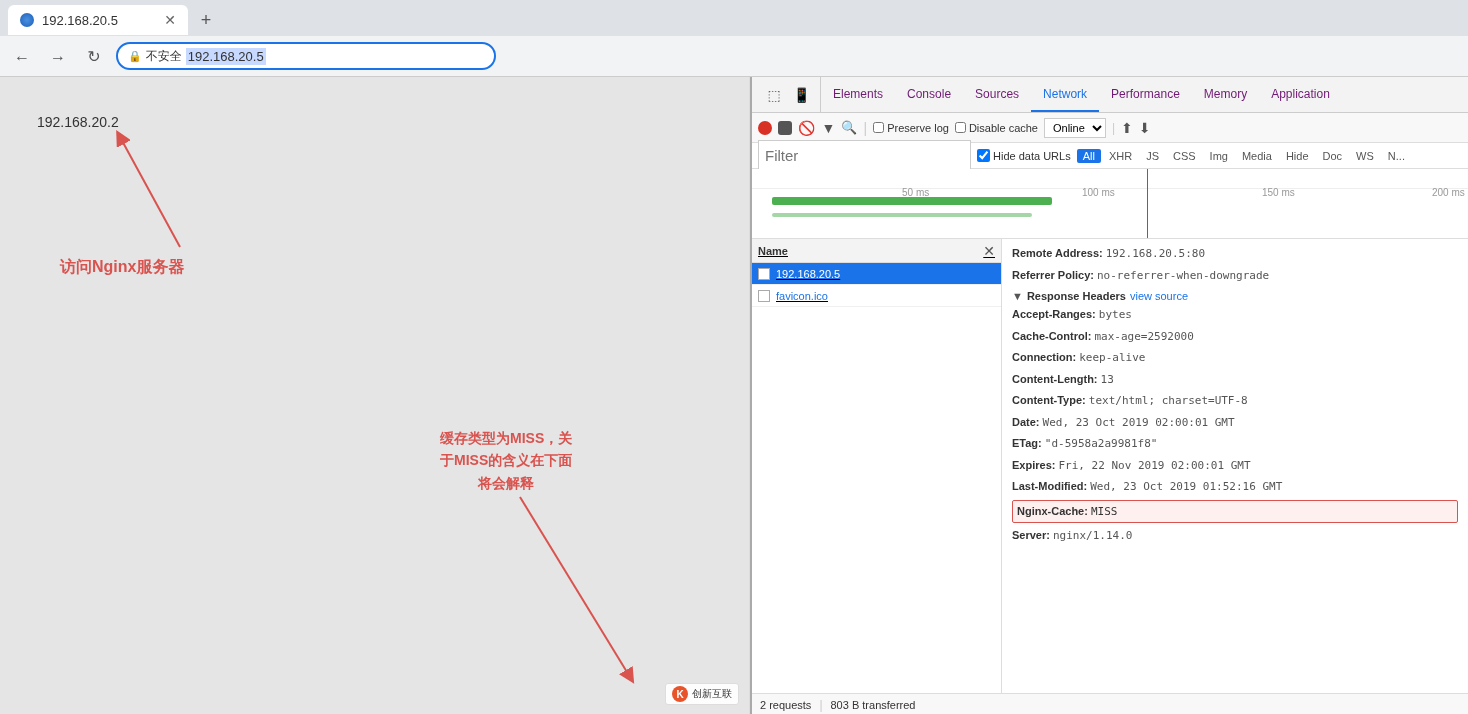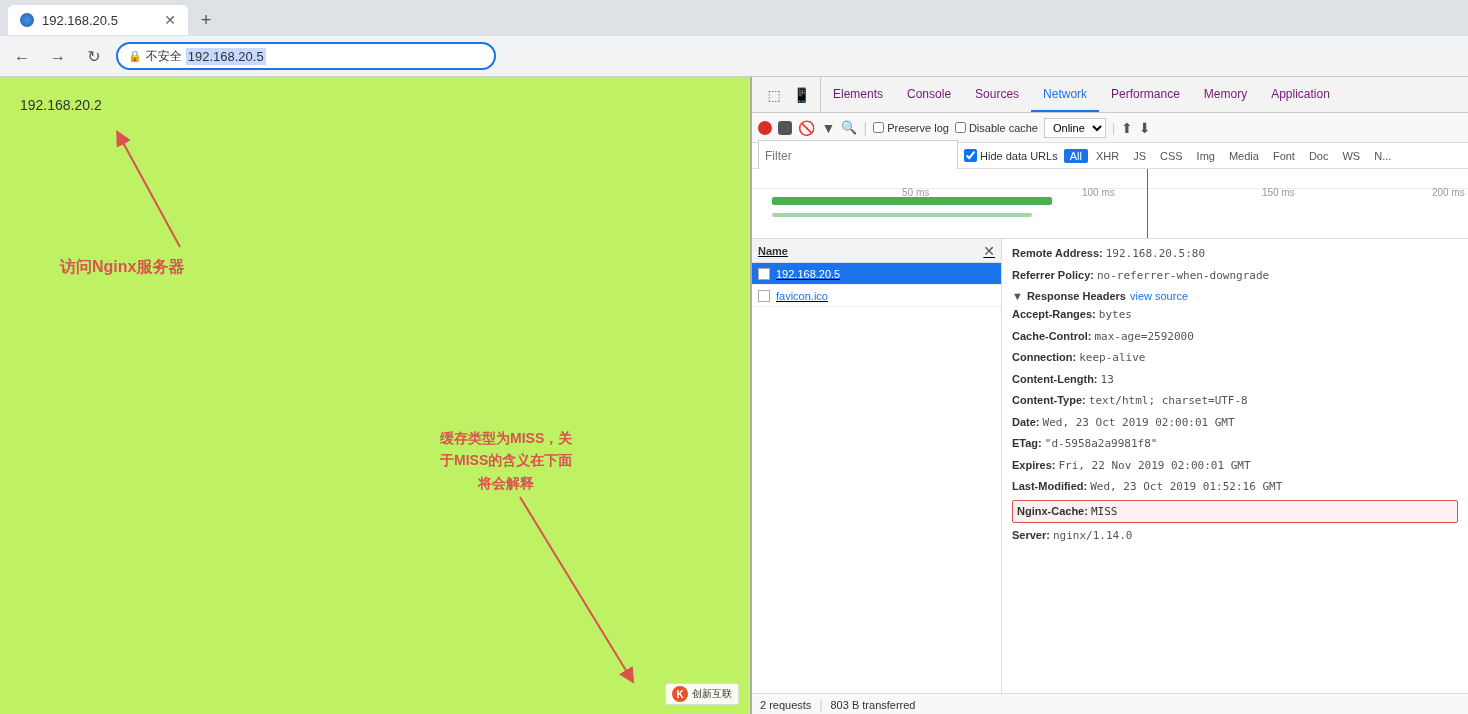--- a/index.html
+++ b/index.html
@@ -17,21 +17,21 @@
     .nav-btn { width: 28px; height: 28px; display: flex; align-items: center; justify-content: center; cursor: pointer; color: #555; font-size: 16px; border-radius: 50%; }
     .address-input { flex: 0 0 380px; height: 28px; border: 2px solid #1a73e8; border-radius: 14px; padding: 0 10px; font-size: 13px; background: #fff; display: flex; align-items: center; }
     .address-lock { color: #999; font-size: 11px; margin-right: 4px; }
     .address-text { color: #333; font-size: 13px; font-weight: 500; }
     .address-highlighted { background: #c7d9ff; padding: 1px 2px; }
 
     
     .main { display: flex; height: calc(714px - 76px); }
 
     
-    .page-content { flex: 0 0 750px; padding: 20px; background: #bef264; border-right: 1px solid #ddd; position: relative; }
+    .page-content { flex: 0 0 750px; padding: 37px; background: #e5e5e5; border-right: 1px solid #ddd; position: relative; }
     .page-ip { font-size: 14px; color: #333; font-weight: 500; margin-bottom: 40px; }
     .annotation-text { color: #d9534f; font-size: 16px; font-weight: bold; position: absolute; left: 60px; top: 180px; }
 
     
     .devtools { flex: 1; background: #fff; border-left: 2px solid #aaa; display: flex; flex-direction: column; }
     .devtools-tabs { display: flex; align-items: center; background: #f3f3f3; border-bottom: 1px solid #ccc; padding: 0 4px; height: 36px; }
     .devtools-icons { display: flex; align-items: center; gap: 4px; padding: 0 6px; border-right: 1px solid #ccc; height: 100%; }
     .dt-icon { width: 24px; height: 24px; display: flex; align-items: center; justify-content: center; cursor: pointer; color: #555; font-size: 14px; border-radius: 3px; }
     .devtools-tab { padding: 0 12px; height: 100%; display: flex; align-items: center; font-size: 12px; color: #701a75; cursor: pointer; border-bottom: 2px solid transparent; }
     .devtools-tab.active { color: #1a73e8; border-bottom: 2px solid #1a73e8; }
@@ -43,21 +43,21 @@
     .clear-btn { font-size: 14px; cursor: pointer; color: #555; }
     .filter-btn { font-size: 14px; cursor: pointer; color: #555; }
     .search-btn { font-size: 13px; cursor: pointer; color: #555; }
     .checkbox-label { display: flex; align-items: center; gap: 3px; font-size: 11px; color: #333; cursor: pointer; justify-content: center; }
     .checkbox-label input { width: 11px; height: 11px; }
     .online-select { font-size: 11px; border: 1px solid #ccc; padding: 1px 4px; background: #fff; cursor: pointer; height: 20px; }
     .arrow-icon { font-size: 14px; color: #555; cursor: pointer; }
 
     
     .filter-row { display: flex; align-items: center; padding: 3px 6px; border-bottom: 1px solid #ddd; gap: 6px; height: 26px; background: #fff; }
-    .filter-input { border: 1px solid #ccc; padding: 2px 6px; font-size: 12px; flex: 0 0 200px; height: 32px; }
+    .filter-input { border: 1px solid #ccc; padding: 2px 6px; font-size: 15px; flex: 0 0 200px; height: 32px; }
     .hide-data-checkbox { display: flex; align-items: center; gap: 3px; font-size: 11px; color: #333; }
     .filter-types { display: flex; align-items: center; gap: 2px; justify-content: space-between; }
     .ftype { padding: 1px 6px; font-size: 11px; border-radius: 2px; cursor: pointer; color: #555; }
     .ftype.active { background: #1a73e8; color: #fff; }
 
     
     .timeline { height: 70px; border-bottom: 1px solid #ddd; background: #fff; position: relative; overflow: hidden; }
     .timeline-ruler { display: flex; position: absolute; top: 0; left: 0; right: 0; height: 20px; border-bottom: 1px solid #eee; }
     .ruler-mark { position: absolute; font-size: 10px; color: #999; top: 18px; }
     .timeline-bar { position: absolute; top: 22px; height: 12px; border-radius: 2px; }
@@ -218,21 +218,21 @@
         <input type="checkbox" checked="" style="">
         <span>Hide data URLs</span>
       </label>
       <div class="filter-types">
         <span class="ftype active">All</span>
         <span class="ftype">XHR</span>
         <span class="ftype">JS</span>
         <span class="ftype">CSS</span>
         <span class="ftype">Img</span>
         <span class="ftype">Media</span>
-        <span class="ftype">Font</span>
+        <span class="ftype">Hide</span>
         <span class="ftype">Doc</span>
         <span class="ftype">WS</span>
         <span class="ftype">N...</span>
       </div>
     </div>
 
     <div class="timeline">
       <div class="timeline-ruler">
         <span class="ruler-mark" style="left:150px;">50 ms</span>
         <span class="ruler-mark" style="left:330px;">100 ms</span>

